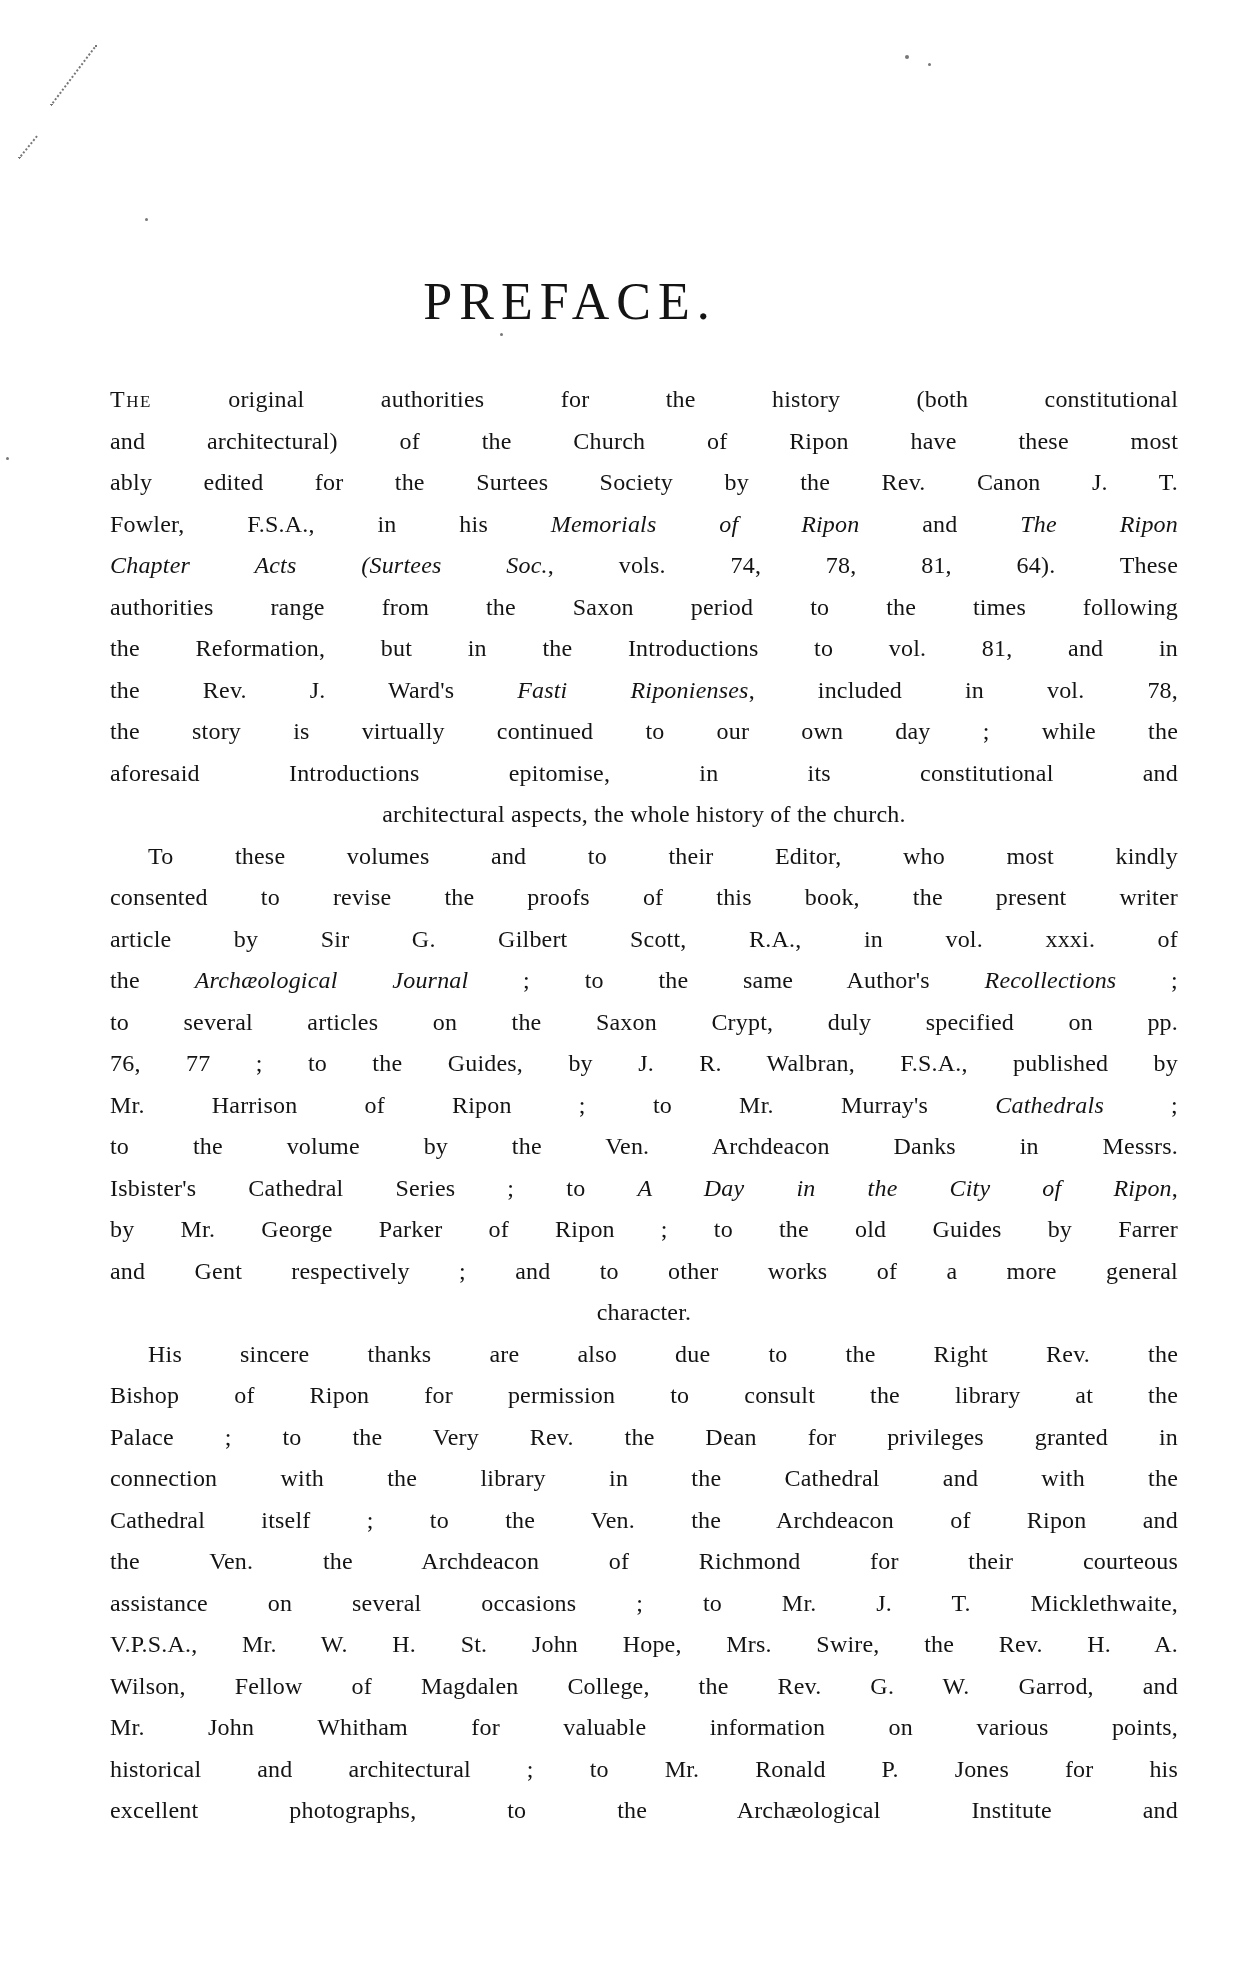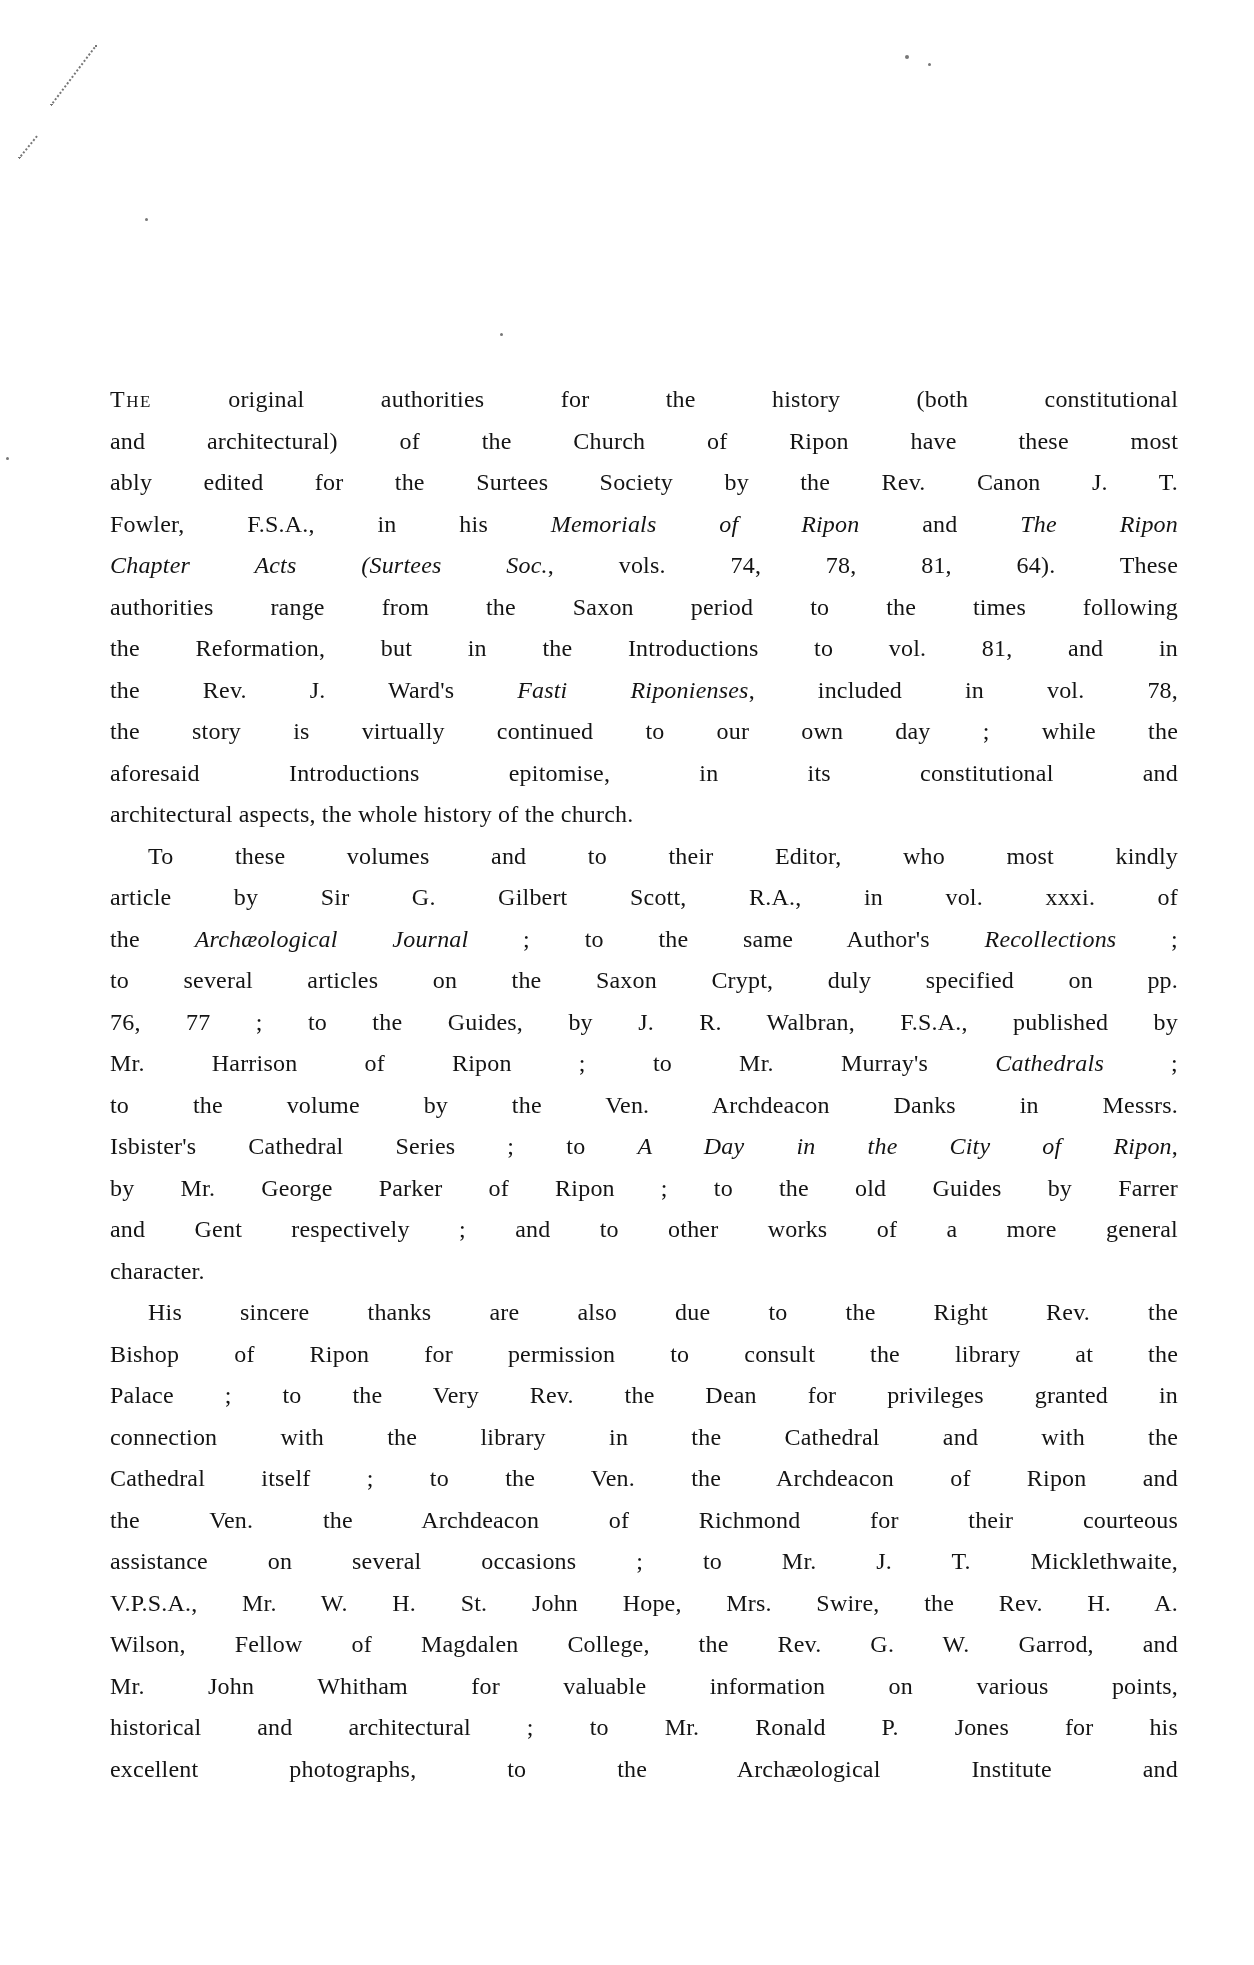--- a/index.html
+++ b/index.html
@@ -24,21 +24,21 @@
     transform: translateX(-74px);
   }
 
   .bodytext {
     position: absolute;
     top: 379px; left: 110px; width: 1068px;
     font-size: 24px;
     line-height: 41.5px;
     letter-spacing: 0.2px;
   }
-  .line { text-align: left; }
+  .line { text-align: center; }
   .line.just { text-align: justify; text-align-last: justify; }
   .line.indent { text-indent: 38px; }
   .it { font-style: italic; }
   .sc { font-variant: small-caps; letter-spacing: 1.5px; }
 
   
   .pencil {
     position: absolute;
     border-top: 2px dotted #4a4a4a;
     opacity: 0.75;
@@ -64,34 +64,36 @@
 
 <div class="page">
   <div class="pencil p1"></div>
   <div class="pencil p2"></div>
   <div class="speck s1"></div>
   <div class="speck s2"></div>
   <div class="speck s3"></div>
   <div class="speck s4"></div>
   <div class="speck s5"></div>
 
+  <h1 class="title">PREFACE.</h1>
 
   <div class="bodytext">
       <div class="line just"><span class="sc">The</span><span> original authorities for the history (both constitutional</span></div>
       <div class="line just"><span>and architectural) of the Church of Ripon have these most</span></div>
       <div class="line just"><span>ably edited for the Surtees Society by the Rev. Canon J. T.</span></div>
       <div class="line just"><span>Fowler, F.S.A., in his </span><span class="it">Memorials of Ripon</span><span> and </span><span class="it">The Ripon</span></div>
       <div class="line just"><span class="it">Chapter Acts (Surtees Soc.</span><span>, vols. 74, 78, 81, 64). These</span></div>
       <div class="line just"><span>authorities range from the Saxon period to the times following</span></div>
       <div class="line just"><span>the Reformation, but in the Introductions to vol. 81, and in</span></div>
       <div class="line just"><span>the Rev. J. Ward's </span><span class="it">Fasti Riponienses</span><span>, included in vol. 78,</span></div>
       <div class="line just"><span>the story is virtually continued to our own day ; while the</span></div>
       <div class="line just"><span>aforesaid Introductions epitomise, in its constitutional and</span></div>
       <div class="line"><span>architectural aspects, the whole history of the church.</span></div>
       <div class="line just indent"><span>To these volumes and to their Editor, who most kindly</span></div>
+      <div class="line just"><span>consented to revise the proofs of this book, the present writer</span></div>
       <div class="line just"><span>article by Sir G. Gilbert Scott, R.A., in vol. xxxi. of</span></div>
       <div class="line just"><span>the </span><span class="it">Archæological Journal</span><span> ; to the same Author's </span><span class="it">Recollections</span><span> ;</span></div>
       <div class="line just"><span>to several articles on the Saxon Crypt, duly specified on pp.</span></div>
       <div class="line just"><span>76, 77 ; to the Guides, by J. R. Walbran, F.S.A., published by</span></div>
       <div class="line just"><span>Mr. Harrison of Ripon ; to Mr. Murray's </span><span class="it">Cathedrals</span><span> ;</span></div>
       <div class="line just"><span>to the volume by the Ven. Archdeacon Danks in Messrs.</span></div>
       <div class="line just"><span>Isbister's Cathedral Series ; to </span><span class="it">A Day in the City of Ripon</span><span>,</span></div>
       <div class="line just"><span>by Mr. George Parker of Ripon ; to the old Guides by Farrer</span></div>
       <div class="line just"><span>and Gent respectively ; and to other works of a more general</span></div>
       <div class="line"><span>character.</span></div>

